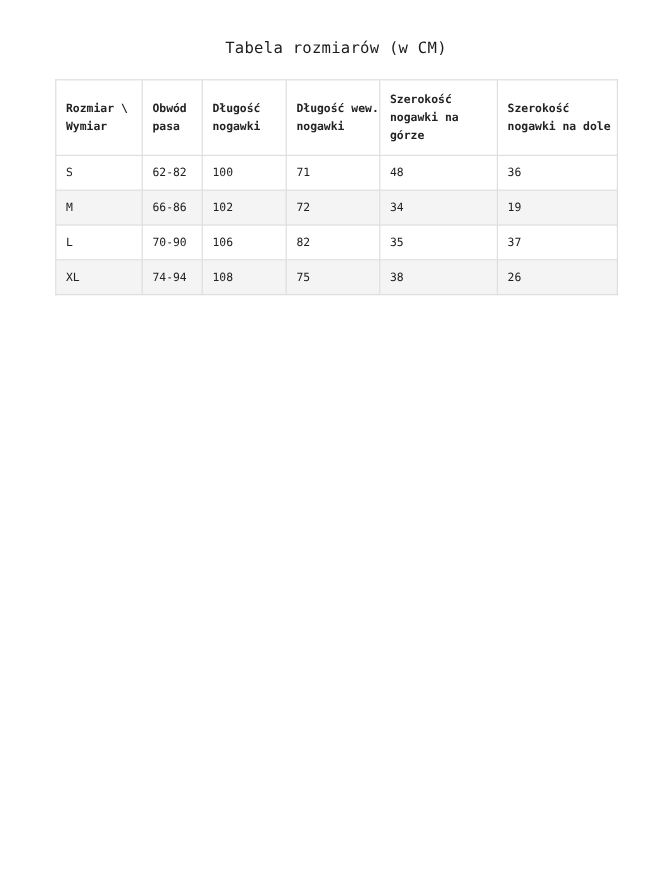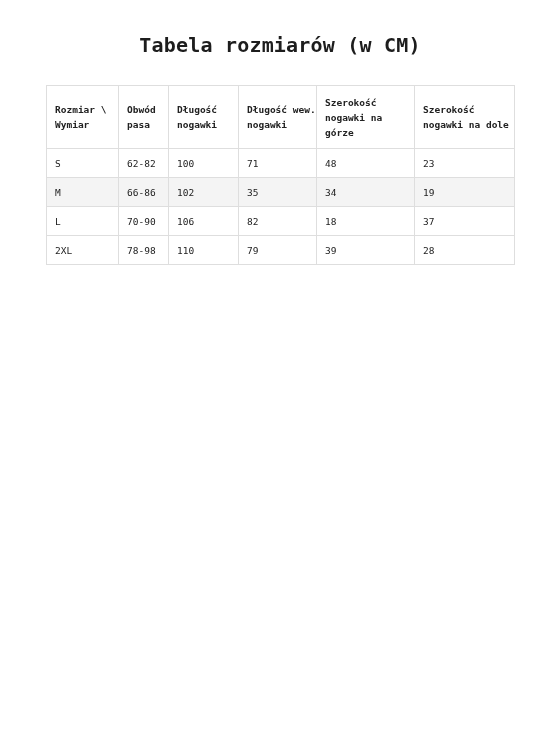--- a/index.html
+++ b/index.html
@@ -22,31 +22,31 @@
     background: #ffffff;
     overflow: hidden;
   }
 
   .size-title {
     position: absolute;
     left: 0;
     top: 33px;
     width: 560px;
     text-align: center;
-    font-size: 20px;
-    font-weight: bold;
+    font-size: 13px;
+    font-weight: normal;
     letter-spacing: 0.2px;
     color: #1d1d1d;
     font-family: "DejaVu Sans Mono", "Liberation Mono", monospace;
   }
 
   .table-wrap {
     position: absolute;
     left: 46px;
-    top: 85px;
+    top: 66px;
     width: 468px;
   }
 
   table.size-table {
     border-collapse: collapse;
     table-layout: fixed;
     width: 468px;
     font-size: 9.5px;
     line-height: 15px;
   }
@@ -114,43 +114,43 @@
           <th>Szerokość nogawki na dole</th>
         </tr>
       </thead>
       <tbody>
         <tr>
           <td>S</td>
           <td>62-82</td>
           <td>100</td>
           <td>71</td>
           <td>48</td>
-          <td>23</td>
+          <td>36</td>
         </tr>
         <tr class="alt">
           <td>M</td>
           <td>66-86</td>
           <td>102</td>
-          <td>35</td>
+          <td>72</td>
           <td>34</td>
           <td>19</td>
         </tr>
         <tr>
           <td>L</td>
           <td>70-90</td>
           <td>106</td>
           <td>82</td>
-          <td>18</td>
+          <td>35</td>
           <td>37</td>
         </tr>
-        <tr>
-          <td>2XL</td>
-          <td>78-98</td>
-          <td>110</td>
-          <td>79</td>
-          <td>39</td>
-          <td>28</td>
+        <tr class="alt">
+          <td>XL</td>
+          <td>74-94</td>
+          <td>108</td>
+          <td>75</td>
+          <td>38</td>
+          <td>26</td>
         </tr>
       </tbody>
     </table>
   </div>
 
 </div>
 
 </body></html>

